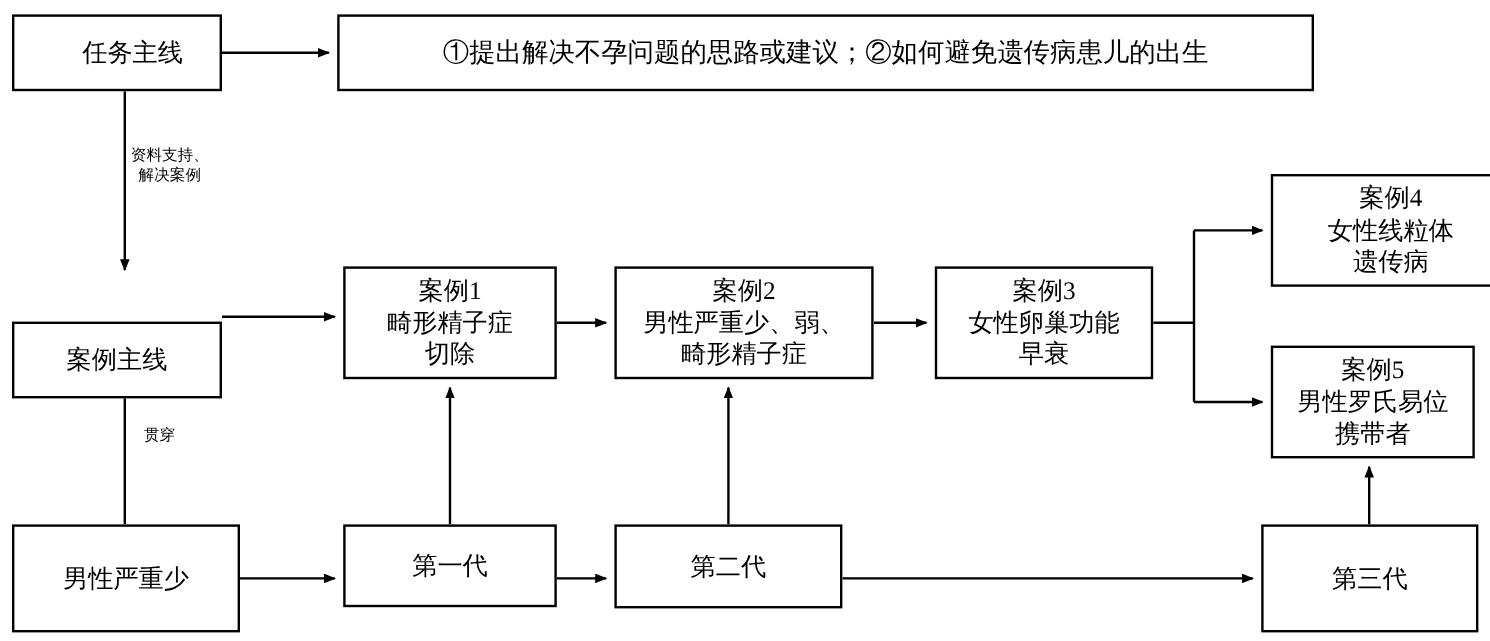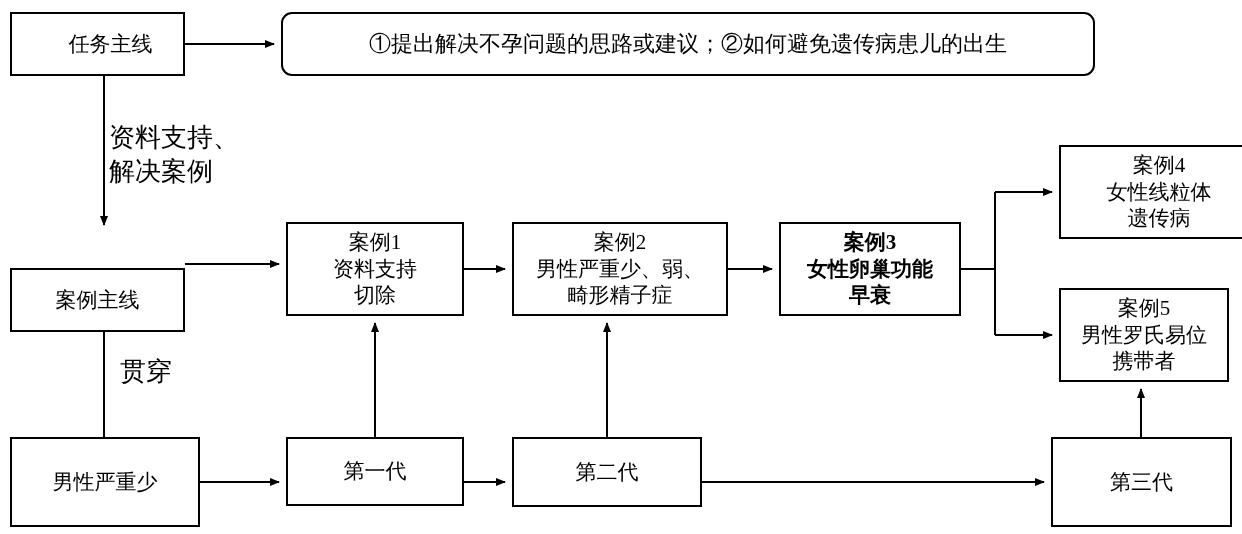--- a/index.html
+++ b/index.html
@@ -27,27 +27,26 @@
     align-items: center;
     justify-content: center;
     text-align: center;
     line-height: 1.28;
     font-size: 21px;
     white-space: pre-line;
     padding: 2px 4px;
   }
   .box.wide-text {
     font-size: 22px;
-    border-radius: 11px;
   }
   .label {
     position: absolute;
-    font-size: 26px;
+    font-size: 13px;
     line-height: 1.3;
-    text-align: left;
+    text-align: center;
     white-space: pre-line;
     background: transparent;
   }
   svg.edges {
     position: absolute;
     left: 0;
     top: 0;
     width: 1242px;
     height: 534px;
     pointer-events: none;
@@ -97,28 +96,28 @@
     </g>
   </svg>
 
   <div class="box" style="left:10px; top:12px; width:175px; height:64px;padding-left:30px;">任务主线</div>
 
   <div class="box wide-text" style="left:281px; top:12px; width:814px; height:64px;">①提出解决不孕问题的思路或建议；②如何避免遗传病患儿的出生</div>
 
   <div class="box" style="left:10px; top:232px; width:175px; height:64px;margin-top:36px;">案例主线</div>
 
   <div class="box" style="left:286px; top:222px; width:178px; height:94px;">案例1
-资料支持
+畸形精子症
 切除</div>
 
   <div class="box" style="left:512px; top:222px; width:216px; height:94px;">案例2
 男性严重少、弱、
 畸形精子症</div>
 
-  <div class="box" style="left:779px; top:222px; width:182px; height:94px;font-weight:bold;">案例3
+  <div class="box" style="left:779px; top:222px; width:182px; height:94px;">案例3
 女性卵巢功能
 早衰</div>
 
   <div class="box" style="left:1059px; top:145px; width:200px; height:94px;">案例4
 女性线粒体
 遗传病</div>
 
   <div class="box" style="left:1059px; top:288px; width:170px; height:94px;">案例5
 男性罗氏易位
 携带者</div>

